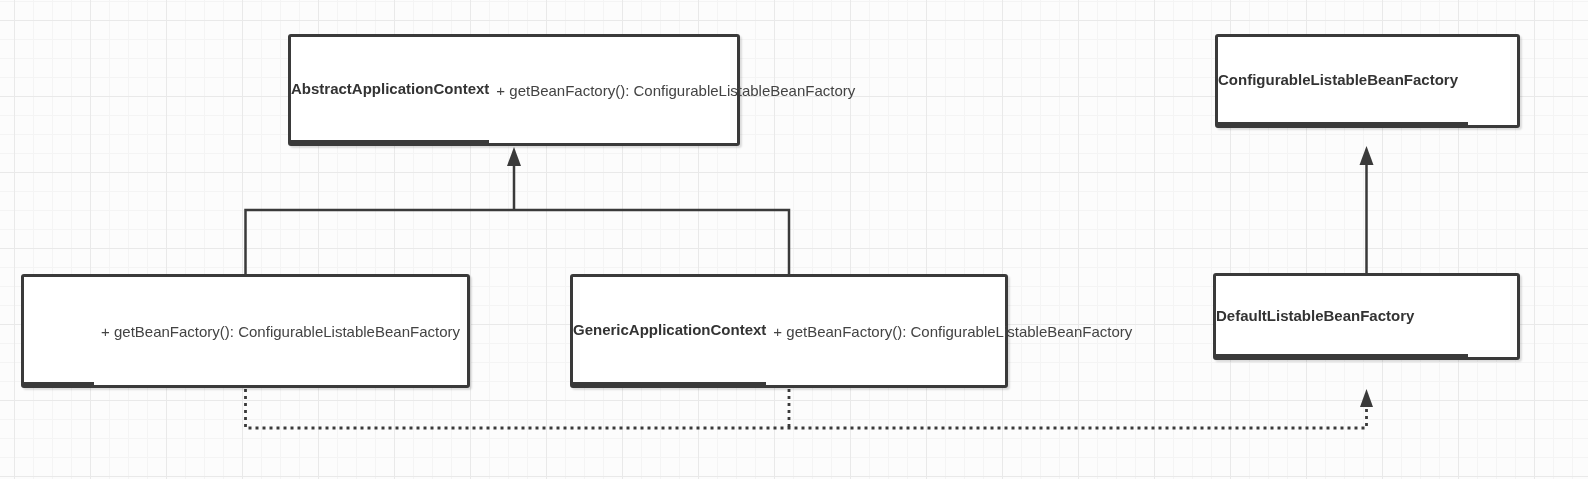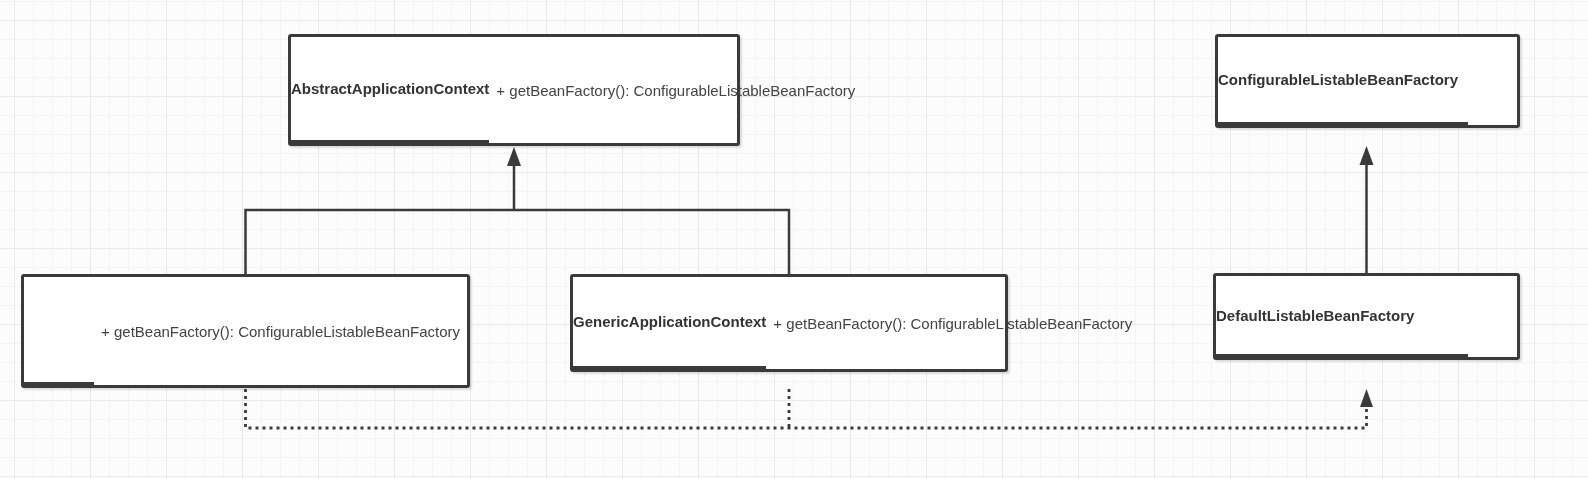--- a/index.html
+++ b/index.html
@@ -40,21 +40,21 @@
   .uml-methods {
     flex: 0 0 35px;
     display: flex; align-items: center;
     padding: 0 7px;
     font-size: 15px; color: #434343;
     white-space: nowrap;
   }
   #node-aac  { left: 288px;  top: 34px;  width: 452px; height: 112px; }
   #node-clbf { left: 1215px; top: 34px;  width: 305px; height: 94px; }
   #node-arac { left: 21px;   top: 274px; width: 449px; height: 114px; }
-  #node-gac  { left: 570px;  top: 274px; width: 438px; height: 98px; }
+  #node-gac  { left: 570px;  top: 274px; width: 438px; height: 114px; }
   #node-dlbf { left: 1213px; top: 273px; width: 307px; height: 87px; }
   .wire { stroke: #3a3a3a; fill: none; }
   .wire-solid { stroke-width: 2.5; }
   .wire-dotted { stroke-width: 2.8; stroke-dasharray: 3 4; }
   .arrowhead { fill: #3a3a3a; stroke: none; }
 </style>
 </head>
 <body>
 
 <div class="canvas">

